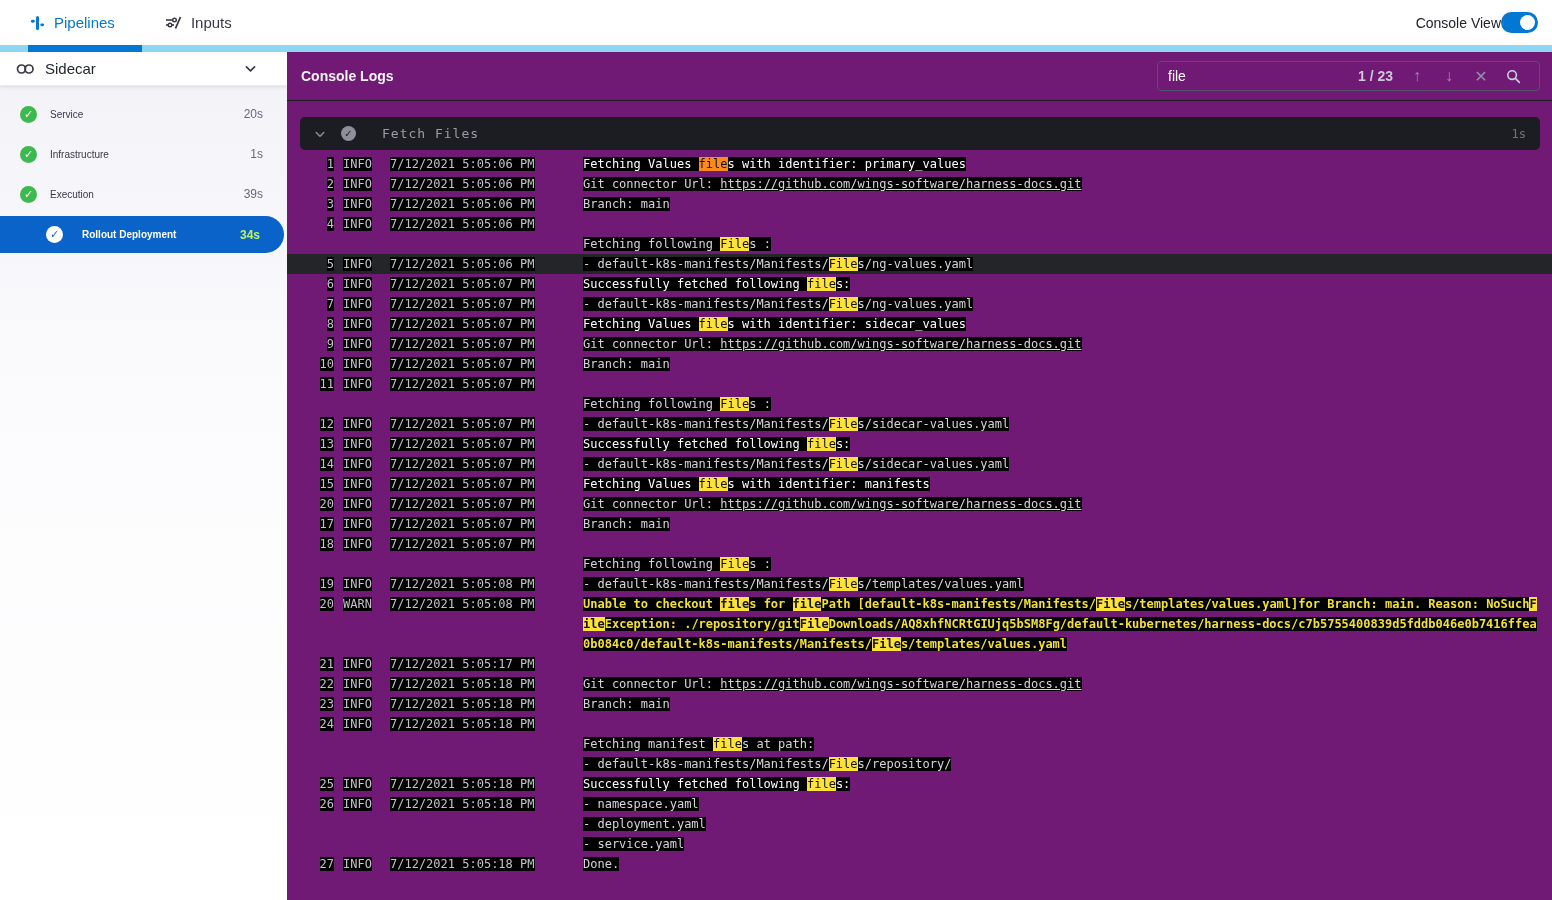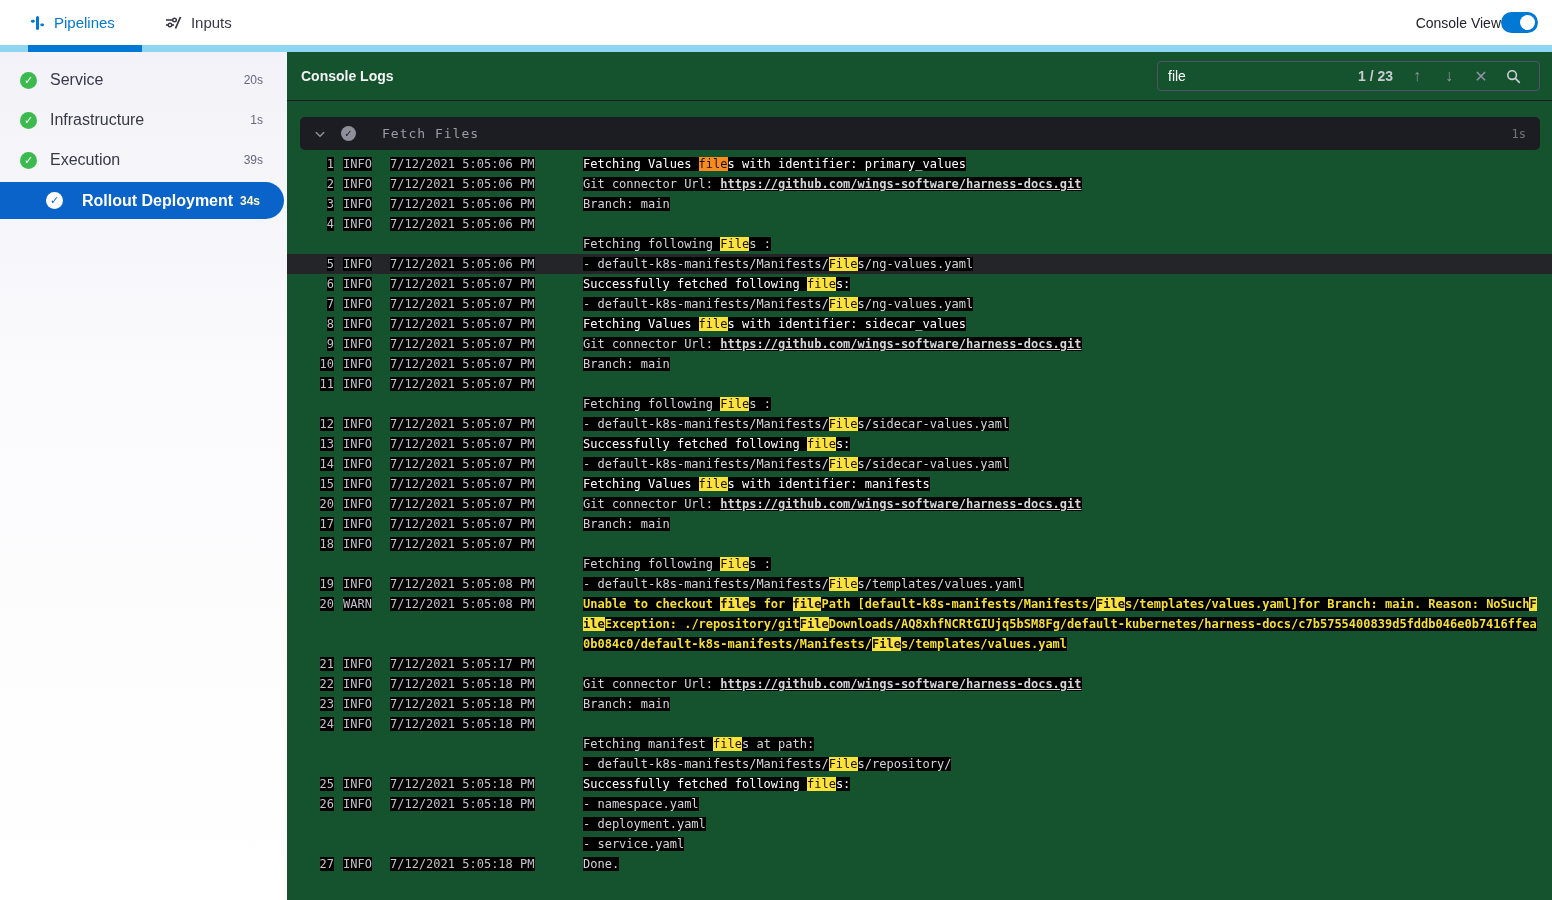--- a/index.html
+++ b/index.html
@@ -37,30 +37,30 @@
     cursor:pointer; }
   .sidebar-header .lnk { margin-right:10px; display:flex; }
   .sidebar-title { font-size:15px; color:#22272e; flex:1; }
   .sb-chevron { color:#383946; display:flex; margin-right:14px; }
   .sidebar-items { padding-top:8px; }
   .sb-item { height:40px; display:flex; align-items:center; padding:0 24px 0 20px;
     cursor:pointer; }
   .sb-item .chk { width:17px; height:17px; border-radius:50%; background:#3cba50;
     color:#fff; font-size:11px; line-height:17px; text-align:center; font-weight:bold;
     flex:none; }
-  .sb-item .lbl { margin-left:13px; font-size:16px; color:#383946; flex:1; }
+  .sb-item .lbl { margin-left:13px; font-size:10px; color:#383946; flex:1; }
   .sb-item .dur { font-size:12px; color:#66687a; }
   .sb-item.selected { background:#0a63c9; border-radius:0 20px 20px 0; height:37px;
     margin:2px 3px 1px 0; padding-left:46px; }
   .sb-item.selected .chk { background:#ffffff; color:#0a63c9; }
   .sb-item.selected .lbl { color:#ffffff; font-weight:bold;padding-left:6px; }
-  .sb-item.selected .dur { color:#fef9c3; font-weight:bold; }
-
-  
-  .console { flex:1; background:#14532d; display:flex; flex-direction:column; overflow:hidden; }
+  .sb-item.selected .dur { color:#bef264; font-weight:bold; }
+
+  
+  .console { flex:1; background:#701a75; display:flex; flex-direction:column; overflow:hidden; }
   .console-header { height:49px; flex:none; display:flex; align-items:center;
     justify-content:space-between; padding:0 12px 0 14px; border-bottom:1px solid #1c1d22; }
   .console-title { font-size:14px; font-weight:bold; color:#f3f3f6; }
   .searchbox { width:383px; height:30px; border:1px solid #51546a; border-radius:4px;
     display:flex; align-items:center; padding:0 10px; background:transparent; }
   .searchbox input { flex:1; background:transparent; border:none; outline:none;
     color:#ffffff; font-size:14px; font-family:"Liberation Sans",sans-serif; }
   .search-count { font-size:14px; font-weight:bold; color:#c9cad6; margin-right:8px;
     white-space:pre; }
   .sbtn { width:32px; display:flex; justify-content:center; align-items:center;
@@ -85,21 +85,21 @@
   .lrow { display:flex; height:20px; line-height:20px; padding-left:13px; }
   .lrow.hl { background:#242529; }
   .cnum { width:34px; text-align:right; flex:none; }
   .clvl { width:38px; margin-left:9px; flex:none; }
   .ctime { width:185px; margin-left:9px; flex:none; }
   .cmsg { margin-left:8px; white-space:pre; }
   .gut { background:#000; color:#c2c3c9; }
   .seg { background:#000; color:#d5d5d8; }
   .seg.b { color:#ffffff; font-weight:normal; }
   .seg.w { color:#f3df35; font-weight:bold; }
-  .seg.u { text-decoration:underline; cursor:pointer;font-weight:bold; }
+  .seg.u { text-decoration:underline; cursor:pointer; }
   .seg.y { background:#fde23b; color:#151515; }
   .seg.c { background:#fc8b1f; color:#151515; }
 </style>
 </head>
 <body>
 
 <div class="topbar">
   <div class="tabs">
     <div class="tab active">
       <span class="ticon">
@@ -131,20 +131,34 @@
     </div>
   </div>
 </div>
 
 <div class="accentbar">
   <div class="active-seg"></div>
 </div>
 
 <div class="content">
   <aside class="sidebar">
+    <div class="sidebar-header">
+      <span class="lnk">
+        <svg width="19" height="12" viewBox="0 0 19 12">
+          <circle cx="5.5" cy="6" r="4" fill="none" stroke="#383946" stroke-width="1.7"></circle>
+          <circle cx="13" cy="6" r="4" fill="none" stroke="#383946" stroke-width="1.7"></circle>
+        </svg>
+      </span>
+      <span class="sidebar-title">Sidecar</span>
+      <span class="sb-chevron">
+        <svg width="13" height="13" viewBox="0 0 16 16">
+            <path d="M3 6l5 5 5-5" fill="none" stroke="currentColor" stroke-width="2" stroke-linecap="round" stroke-linejoin="round"></path>
+          </svg>
+      </span>
+    </div>
     <div class="sidebar-items" id="sidebar-items">
         <div class="sb-item">
           <span class="chk">✓</span>
           <span class="lbl">Service</span>
           <span class="dur">20s</span>
         </div>
         <div class="sb-item">
           <span class="chk">✓</span>
           <span class="lbl">Infrastructure</span>
           <span class="dur">1s</span>

